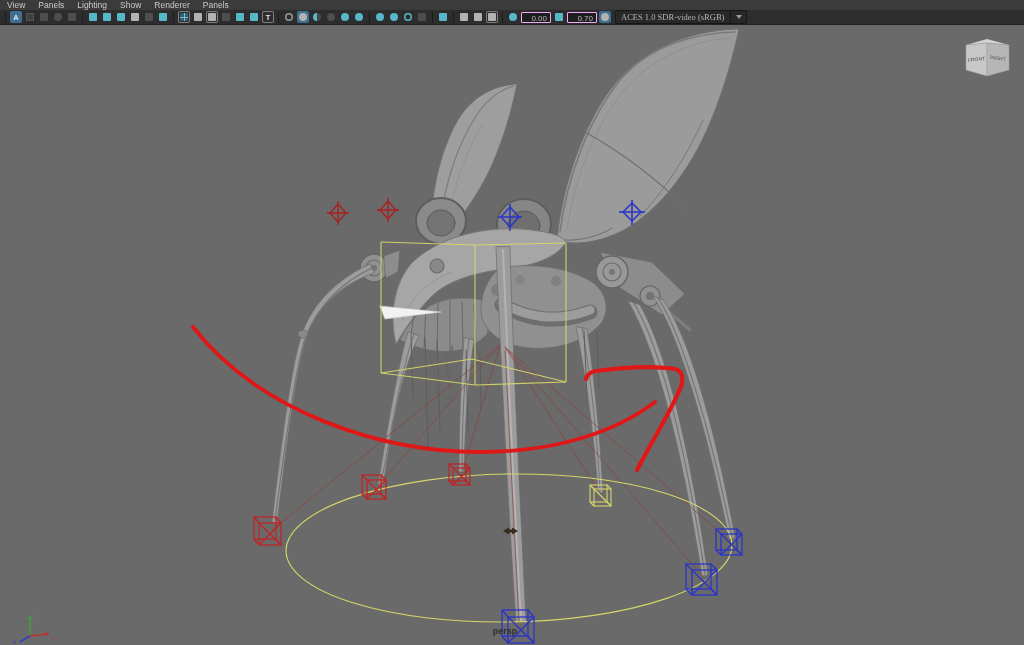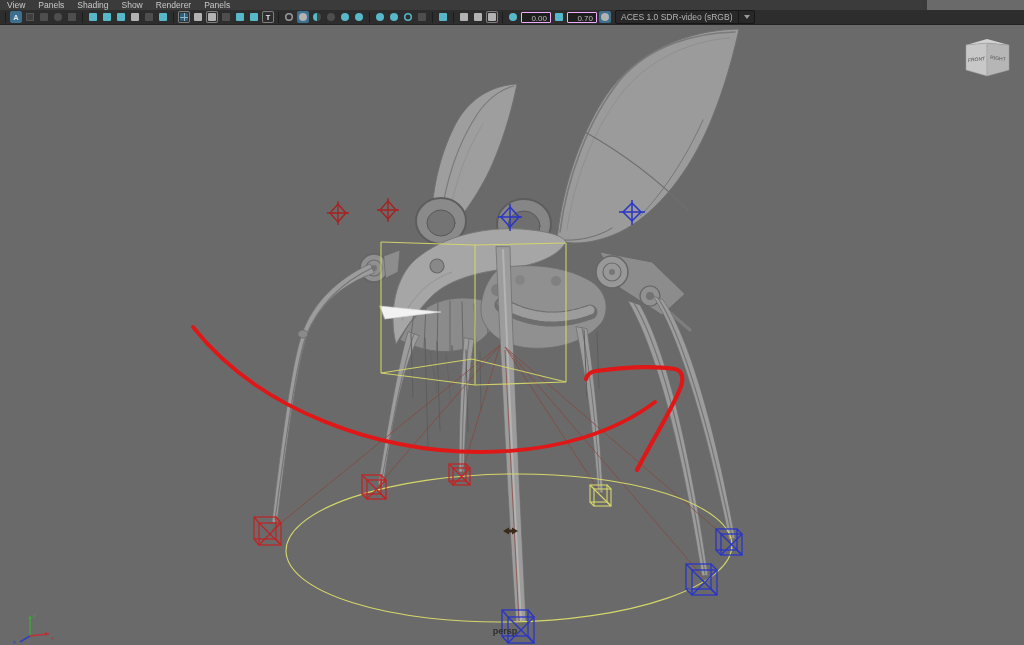--- a/index.html
+++ b/index.html
@@ -3,21 +3,21 @@
 <meta charset="utf-8">
 <style>
   html,body{margin:0;padding:0;}
   body{
     width:1024px;height:645px;overflow:hidden;position:relative;
     background:#6a6a6a;font-family:"Liberation Sans",sans-serif;
     -webkit-font-smoothing:antialiased;
   }
   
   .menubar{
-    position:absolute;top:0;left:0;width:927px;height:10px;
+    position:absolute;top:0;left:0;width:1024px;height:10px;
     background:#3b3b3b;display:flex;align-items:center;gap:13px;
     padding-left:7px;font-size:8.5px;line-height:10px;color:#c9c9c9;
     box-sizing:border-box;
   }
   .menubar span{cursor:default;}
   .toolbar{
     position:absolute;top:10px;left:0;width:1024px;height:15px;
     background:#2d2d2d;display:flex;align-items:center;gap:2px;
     padding-left:3px;box-sizing:border-box;border-bottom:1px solid #232323;
   }
@@ -42,42 +42,42 @@
       background-size:8px 1px,1px 8px;background-position:0 3.5px,3.5px 0;
       background-repeat:no-repeat;}
   .field{
     width:30px;height:11px;background:#1e1e1e;border:1px solid #f0abfc;
     color:#bdbdbd;font-size:8px;line-height:11px;text-align:right;
     padding:0 3px 0 0;box-sizing:border-box;border-radius:1px;flex:none;
   }
   .cs-dd{
     height:12px;background:#282828;border:1px solid #171717;border-radius:2px;
     color:#b4b4b4;font-size:8.5px;line-height:12px;display:flex;align-items:center;
-    flex:none;margin-left:2px;
+    flex:none;margin-left:2px;font-family:Liberation Serif, serif;
   }
   .cs-dd .txt{padding:0 6px 0 5px;white-space:nowrap;}
   .cs-dd .arr{
     width:15px;height:12px;border-left:1px solid #171717;
     display:flex;align-items:center;justify-content:center;
   }
   .cs-dd .arr i{
     width:0;height:0;border-left:3px solid transparent;border-right:3px solid transparent;
     border-top:4px solid #9a9a9a;display:block;
   }
   
   svg.viewport{position:absolute;top:25px;left:0;}
   text{font-family:"Liberation Sans",sans-serif;}
 </style>
 </head>
 <body>
 
 <div class="menubar">
   <span>View</span>
   <span>Panels</span>
-  <span>Shading</span>
+  <span>Lighting</span>
   <span>Show</span>
   <span>Renderer</span>
   <span>Panels</span>
 </div>
 
 <div class="toolbar">
   <div class="tsep"></div>
   <span class="ic active">
       <b>A</b>
     </span>

